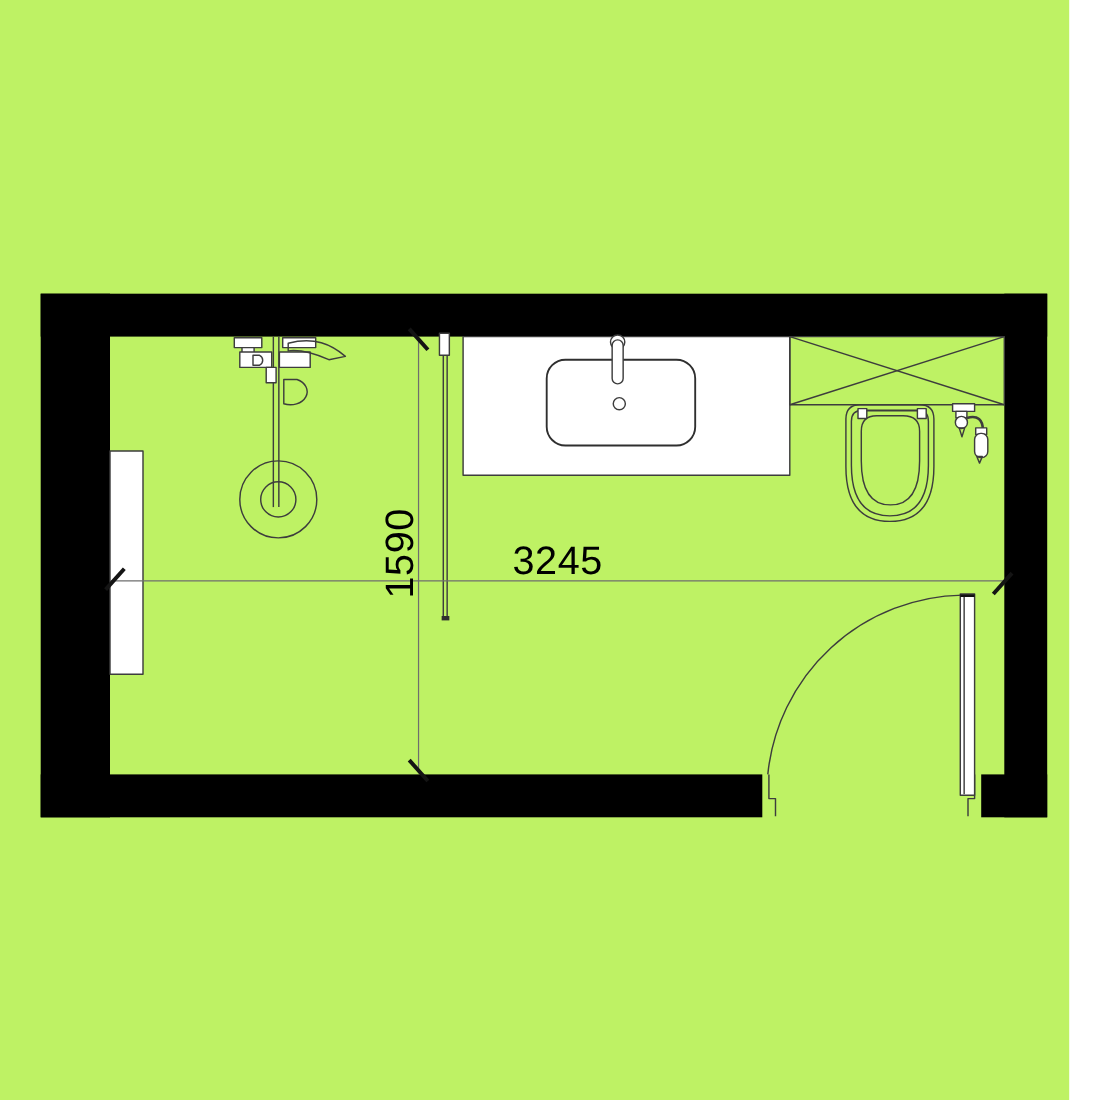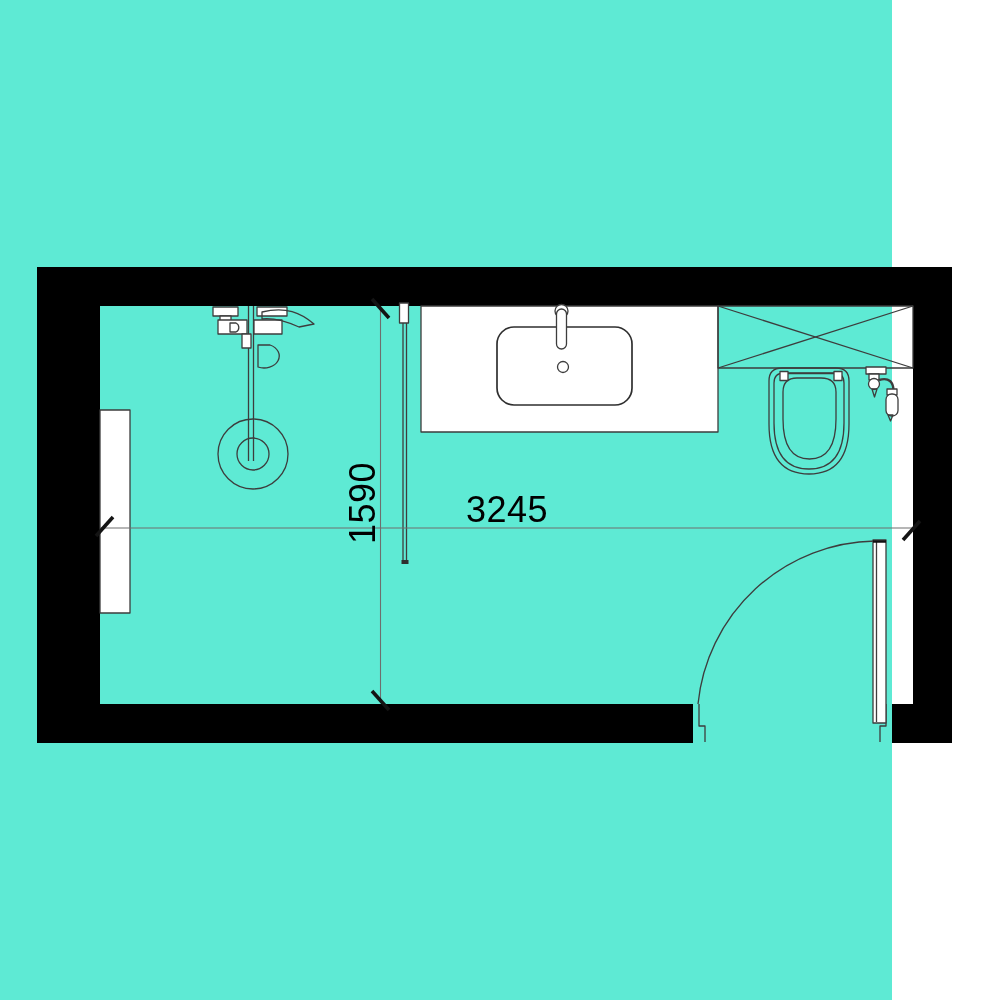--- a/index.html
+++ b/index.html
@@ -6,23 +6,23 @@
     margin: 0;
     padding: 0;
     background: #ffffff;
     width: 1000px;
     height: 1000px;
     overflow: hidden;
     font-family: "Liberation Sans", sans-serif;
   }
   .canvas {
     position: relative;
-    width: 892px;
+    width: 972px;
     height: 1000px;
-    background: #5eead4;
+    background: #bef264;
   }
   svg { display: block; }
 
   .fixture {
     fill: none;
     stroke: #3d3d3d;
     stroke-width: 1.3;
     stroke-linejoin: round;
     stroke-linecap: butt;
   }

